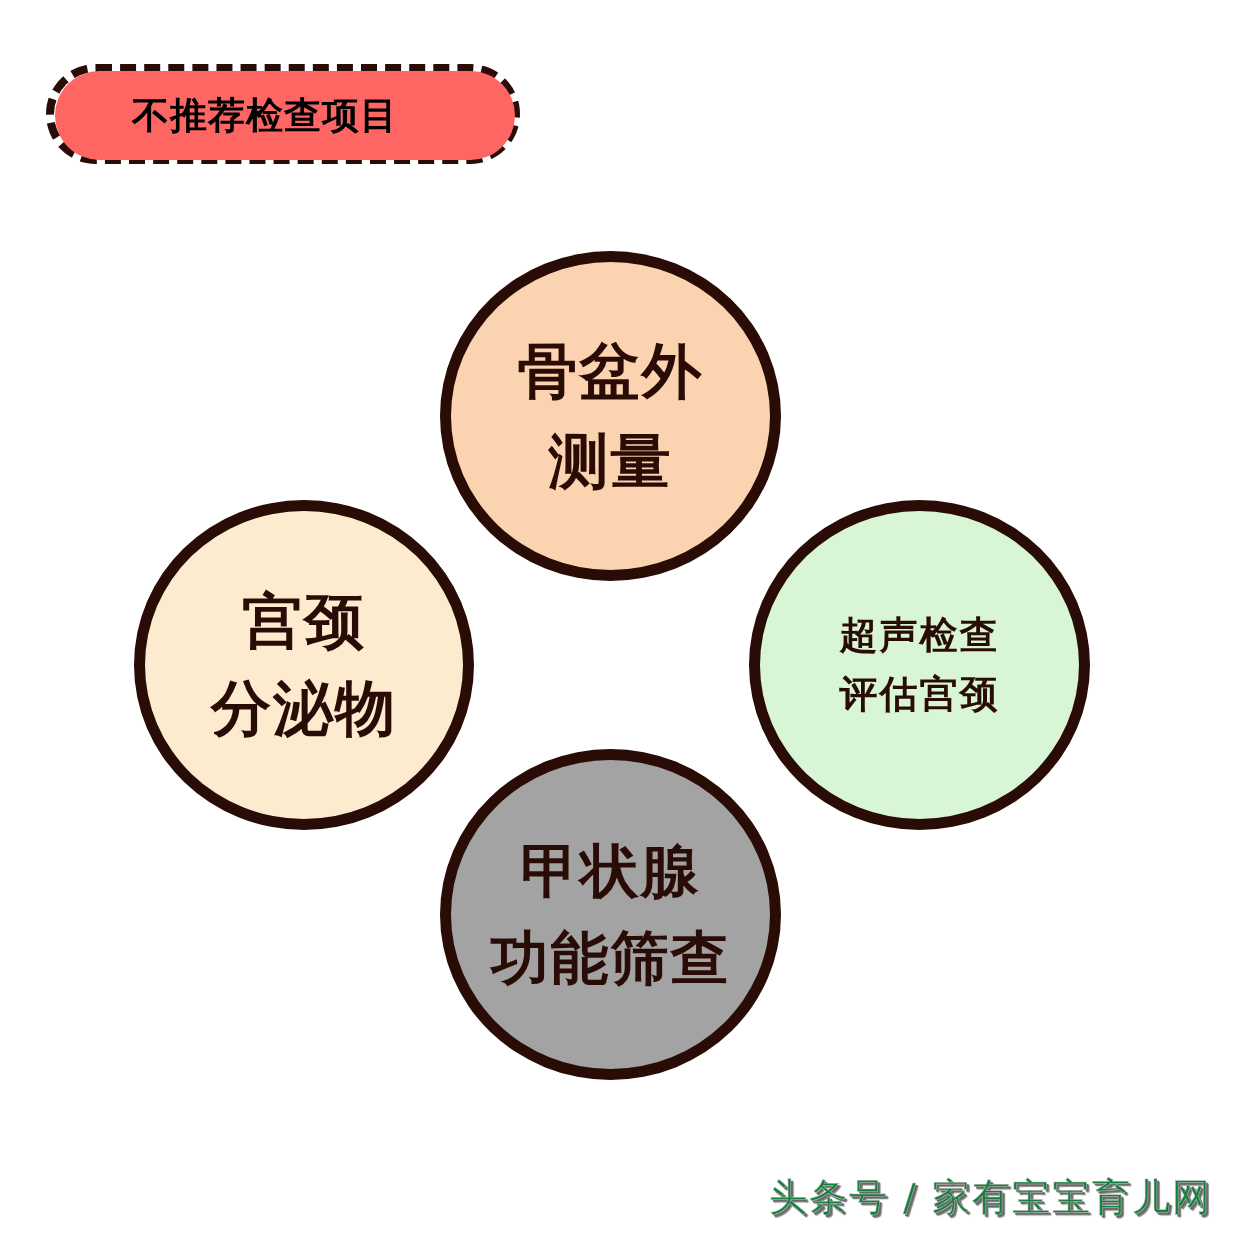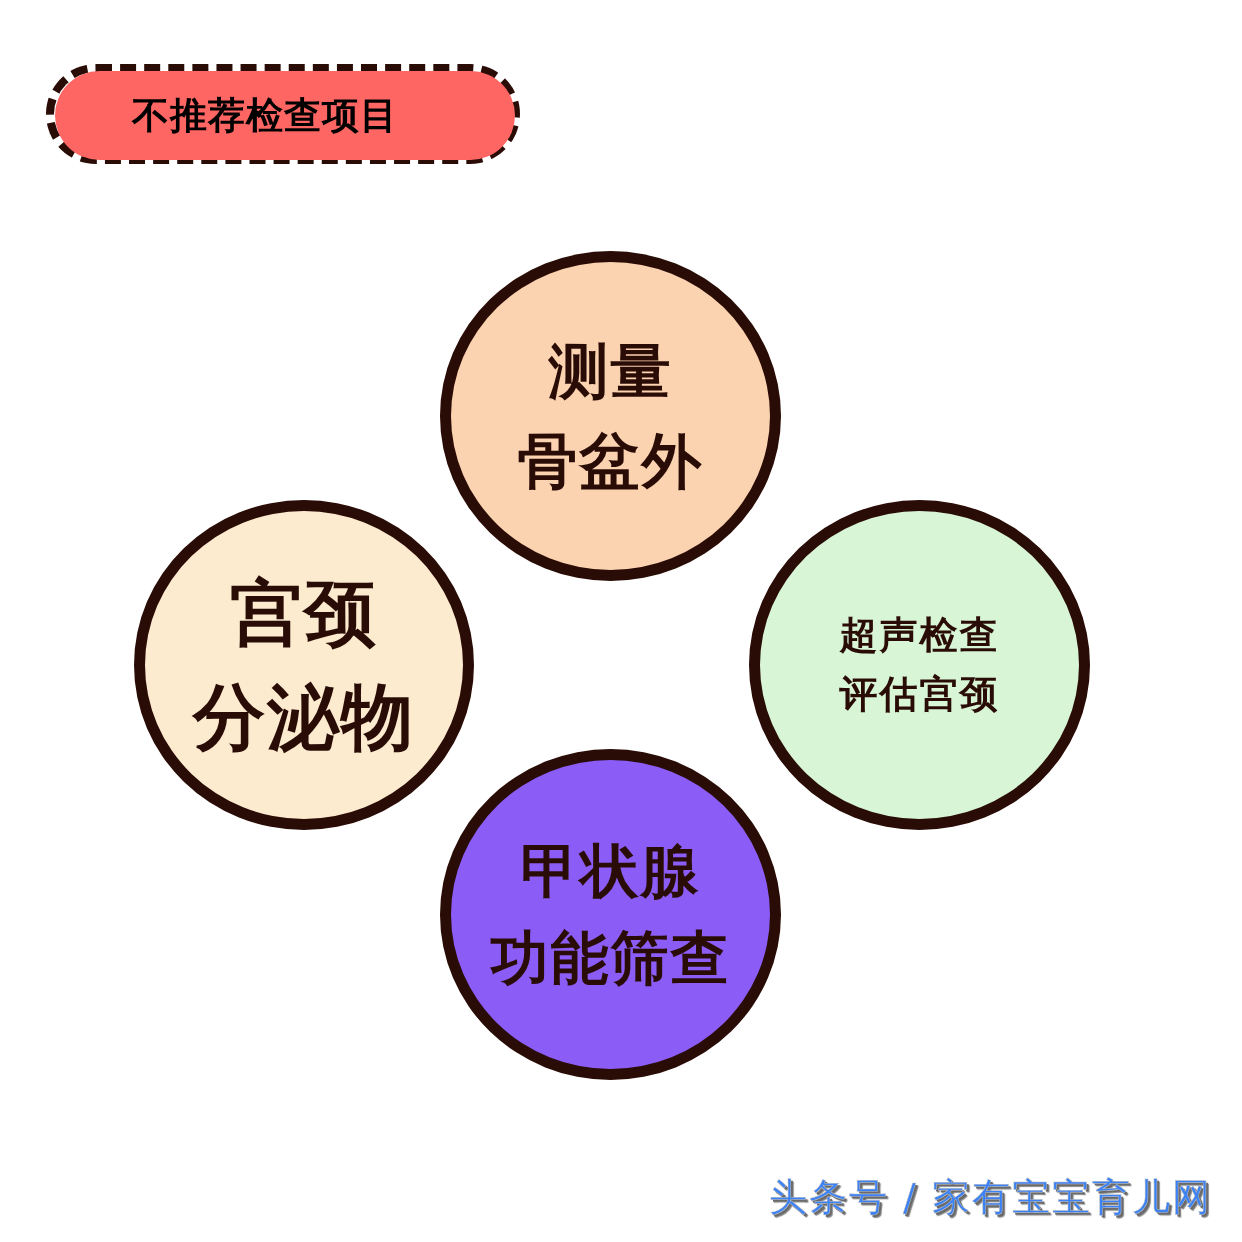--- a/index.html
+++ b/index.html
@@ -65,60 +65,60 @@
     line-height: 1.5;
     letter-spacing: 2px;
     white-space: nowrap;
   }
   .bubble.top   { left: 440px; top: 251px; width: 341px; height: 330px; }
   .bubble.left  { left: 134px; top: 500px; width: 340px; height: 330px; }
   .bubble.right { left: 749px; top: 500px; width: 341px; height: 330px; }
   .bubble.bottom{ left: 440px; top: 749px; width: 341px; height: 331px; }
 
   .bubble.top .bubble-line { font-size: 60px; }
-  .bubble.left .bubble-line { font-size: 72px; line-height: 1.45; }
+  .bubble.left .bubble-line { font-size: 60px; line-height: 1.45; }
   .bubble.right .bubble-line { font-size: 38px; line-height: 1.55; }
   .bubble.bottom .bubble-line { font-size: 58px; line-height: 1.5; }
 
   
   .watermark {
     position: absolute;
     right: 30px;
     top: 1172px;
-    color: #3b82f6;
+    color: #15803d;
     font-size: 38px;
     letter-spacing: 2px;
     text-shadow: 2px 2px 0 #6a6a6a, 3px 3px 1px #888888;
     -webkit-text-stroke: 0.5px #bdbdbd;
   }
 </style>
 </head>
 <body>
 
 <div class="canvas">
 
   <div class="banner-outline"></div>
   <div class="banner" style="background: rgb(254, 102, 100);">
     <span class="banner-text">不推荐检查项目</span>
   </div>
 
   <div class="bubble top" style="background: rgb(251, 211, 177); border-color: rgb(42, 12, 6);">
+    <div class="bubble-line">骨盆外</div>
     <div class="bubble-line">测量</div>
-    <div class="bubble-line">骨盆外</div>
   </div>
 
   <div class="bubble left" style="background: rgb(253, 235, 208); border-color: rgb(42, 12, 6);">
     <div class="bubble-line">宫颈</div>
     <div class="bubble-line">分泌物</div>
   </div>
 
   <div class="bubble right" style="background: rgb(216, 245, 214); border-color: rgb(42, 12, 6);">
     <div class="bubble-line">超声检查</div>
     <div class="bubble-line">评估宫颈</div>
   </div>
 
-  <div class="bubble bottom" style="background: #8b5cf6; border-color: rgb(42, 12, 6);">
+  <div class="bubble bottom" style="background: #a3a3a3; border-color: rgb(42, 12, 6);">
     <div class="bubble-line">甲状腺</div>
     <div class="bubble-line">功能筛查</div>
   </div>
 
   <div class="watermark">头条号 / 家有宝宝育儿网</div>
 </div>
 
 </body></html>

